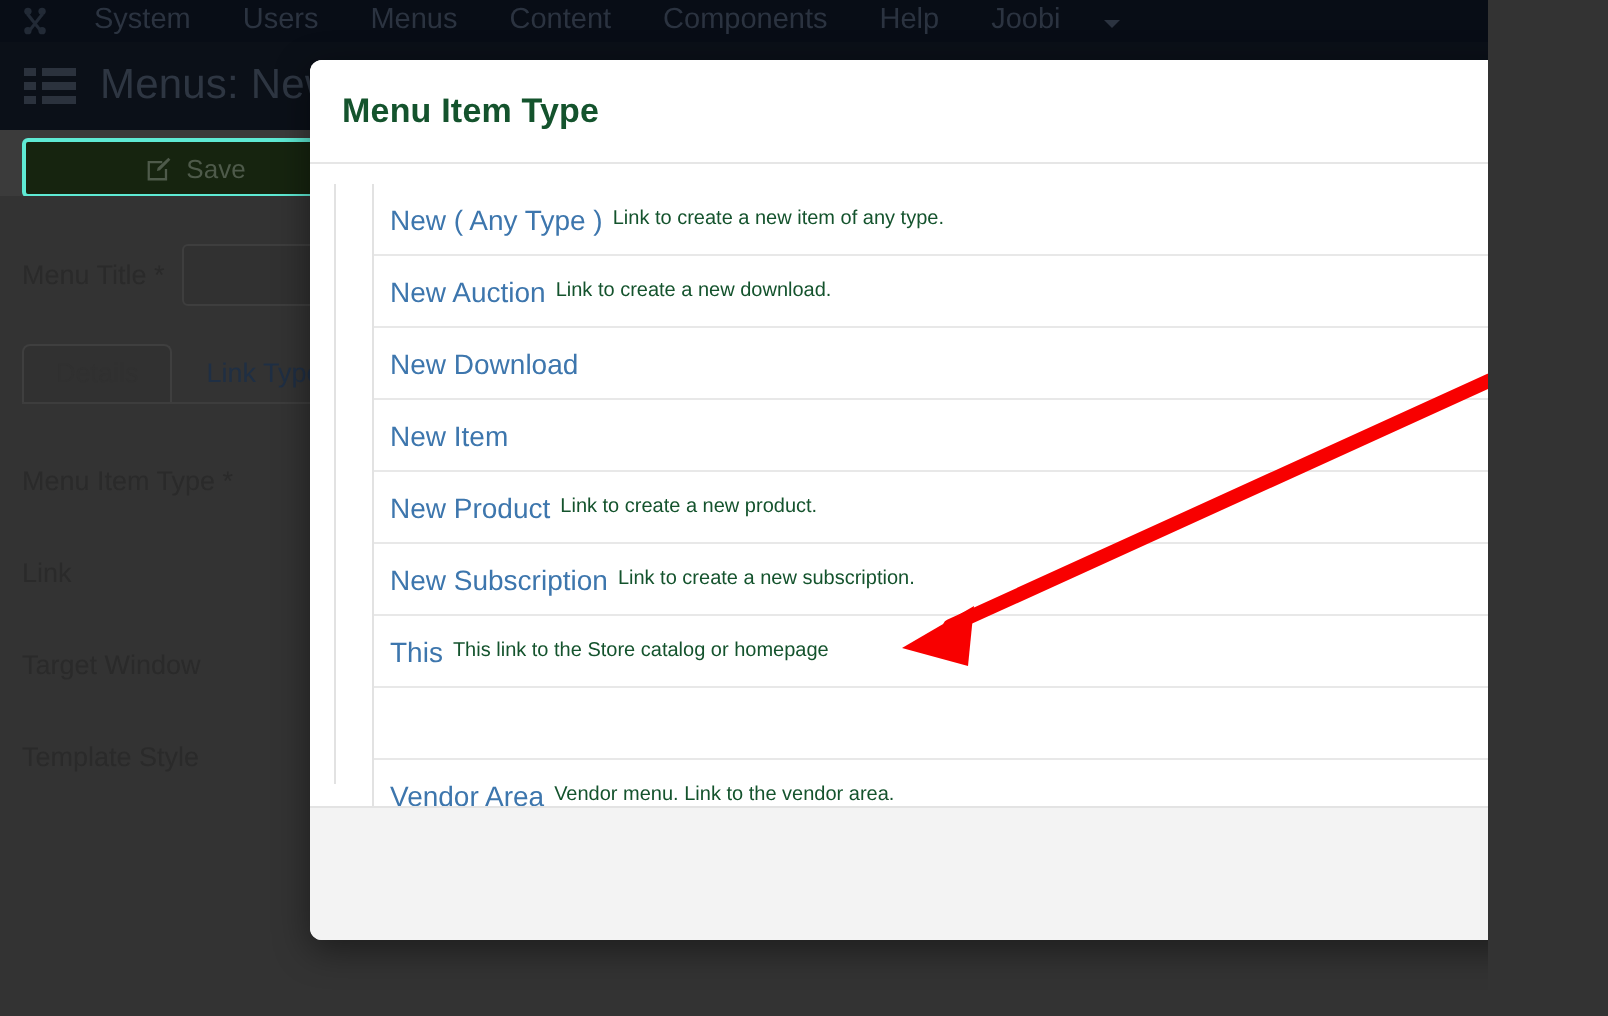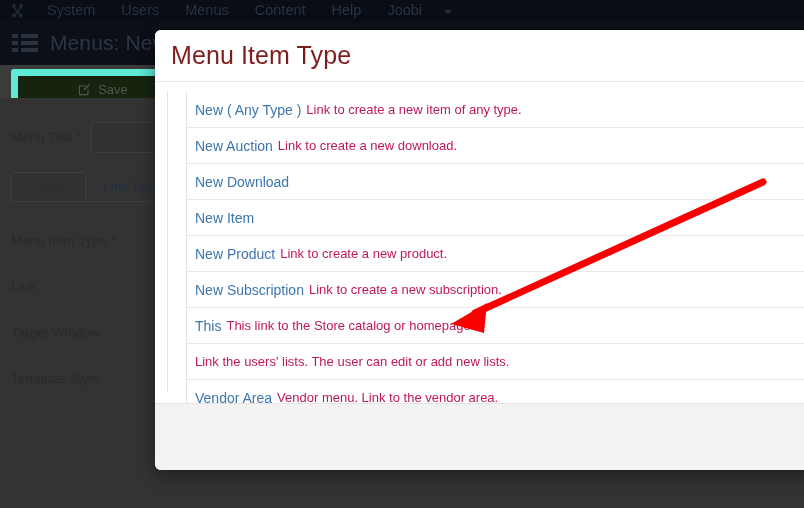--- a/index.html
+++ b/index.html
@@ -2,21 +2,21 @@
 <html><head>
 <meta charset="utf-8">
 <style>
   html,body{margin:0;padding:0;}
   body{
     width:804px;height:508px;overflow:hidden;
     background:#333333;
     font-family:"Liberation Sans", sans-serif;
     -webkit-font-smoothing:antialiased;
   }
-  #stage{position:relative;width:804px;height:508px;overflow:hidden;background:#333333;}
+  #stage{position:relative;width:744px;height:508px;overflow:hidden;background:#333333;}
 
   
   #page{position:absolute;left:0;top:0;width:804px;height:494px;overflow:hidden;background:#333333;}
 
   .topnav{
     position:absolute;left:0;top:0;width:804px;height:21px;
     background:#080d16;
     display:flex;align-items:center;
   }
   .topnav .joomla-logo{width:34px;display:flex;justify-content:center;align-items:center;}
@@ -39,21 +39,21 @@
   .subheader .pagetitle{
     color:#2e3642;font-size:21px;white-space:nowrap;letter-spacing:.1px;
   }
 
   .toolbar{
     position:absolute;left:0;top:65px;width:804px;height:33px;
     background:#3b3b3b;
   }
   .btn-save{
     position:absolute;left:11px;top:4px;width:170px;height:26px;
-    background:#16240f;border:7px solid #5eead4;border-radius:3px;
+    background:#16240f;border:2px solid #5eead4;border-radius:3px;
     display:flex;align-items:center;justify-content:center;gap:7px;
     color:#4e5a4a;font-size:13px;
   }
   .btn-save .pencil{width:13px;height:13px;display:block;}
 
   .formarea{position:absolute;left:0;top:98px;width:804px;height:396px;background:#333333;}
   .row-title{position:absolute;left:11px;top:32px;display:flex;align-items:center;}
   .row-title .lbl{color:#2a2a2a;font-size:13.5px;width:80px;}
   .inputbox{
     position:absolute;left:91px;top:24px;width:200px;height:29px;
@@ -75,35 +75,35 @@
   .modal{
     position:absolute;left:155px;top:30px;width:700px;height:440px;
     background:#ffffff;border-radius:6px;
     box-shadow:0 5px 18px rgba(0,0,0,.45);
     overflow:hidden;
   }
   .modal-header{
     height:52px;box-sizing:border-box;padding:0 0 0 16px;
     display:flex;align-items:center;border-bottom:1px solid #e6e6e6;background:#fff;
   }
-  .modal-title{font-size:25px;font-weight:normal;color:#7f1d1d;letter-spacing:.1px;}
+  .modal-title{font-size:17px;font-weight:bold;color:#14532d;letter-spacing:.1px;}
   .modal-body{
     position:relative;height:322px;box-sizing:border-box;
     background:#fff;padding:9px 0 0 12px;overflow:hidden;
   }
   .scroll-rail{position:absolute;left:12px;top:10px;width:1px;height:300px;background:#e2e2e2;}
   .list-panel{
     position:absolute;left:31px;top:10px;right:0;border-left:1px solid #e2e2e2;
   }
   .list-item{
     height:36px;box-sizing:border-box;display:flex;align-items:center;
     border-bottom:1px solid #e8e8e8;padding-left:8px;white-space:nowrap;overflow:hidden;
   }
   .li-title{color:#3d76ad;font-size:14px;margin-right:5px;text-align:right;}
-  .li-desc{color:#be185d;font-size:13px;}
+  .li-desc{color:#14532d;font-size:10px;}
   .modal-footer{
     position:absolute;left:0;bottom:0;width:100%;height:66px;
     background:#f3f3f3;border-top:1px solid #e3e3e3;
   }
 
   
   .annot{position:absolute;left:0;top:0;width:804px;height:508px;pointer-events:none;}
 </style>
 </head>
 <body>
@@ -122,20 +122,21 @@
               <circle cx="17" cy="18.8" r="2.6"></circle>
             <path d="M7.6 6.4 L16.4 17.6 L14.6 18.9 L5.8 7.7 Z"></path>
             <path d="M16.4 6.4 L7.6 17.6 L9.4 18.9 L18.2 7.7 Z"></path>
           </g>
         </svg>
       </span>
       <span class="navitem">System</span>
       <span class="navitem">Users</span>
       <span class="navitem">Menus</span>
       <span class="navitem">Content</span>
+      <span class="navitem">Components</span>
       <span class="navitem">Help</span>
       <span class="navitem caret-item">
         <span>Joobi</span>
         <span class="caret"></span>
       </span>
     </div>
 
     <div class="subheader">
       <span class="grid-icon">
         <svg width="26" height="18" viewBox="0 0 26 18" aria-hidden="true">
@@ -212,21 +213,20 @@
         </div>
         <div class="list-item">
           <span class="li-title">New Subscription</span>
           <span class="li-desc">Link to create a new subscription.</span>
         </div>
         <div class="list-item">
           <span class="li-title">This</span>
           <span class="li-desc">This link to the Store catalog or homepage</span>
         </div>
         <div class="list-item">
-          <span class="li-desc">Link the users' lists. The user can edit or add new lists.</span>
         </div>
         <div class="list-item">
           <span class="li-title">Vendor Area</span>
           <span class="li-desc">Vendor menu. Link to the vendor area.</span>
         </div>
       </div>
     </div>
 
     <div class="modal-footer"></div>
   </div>

